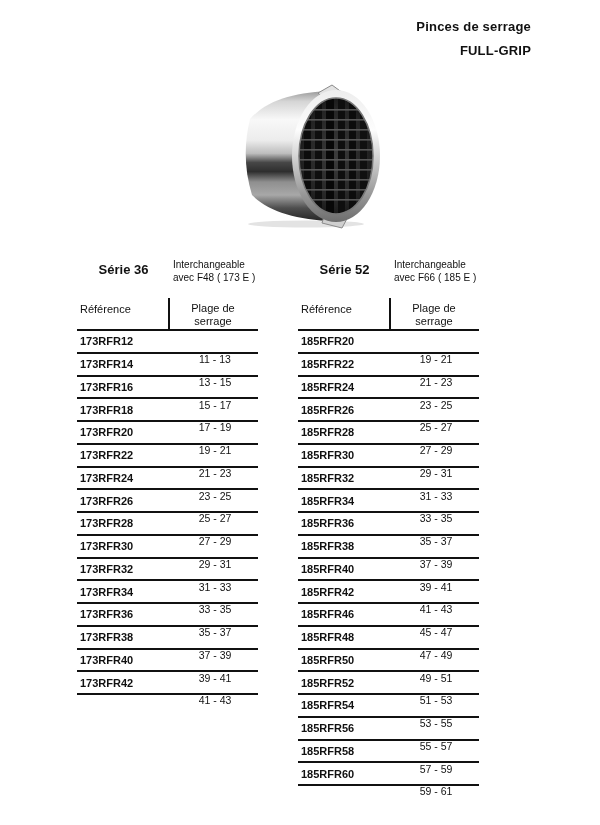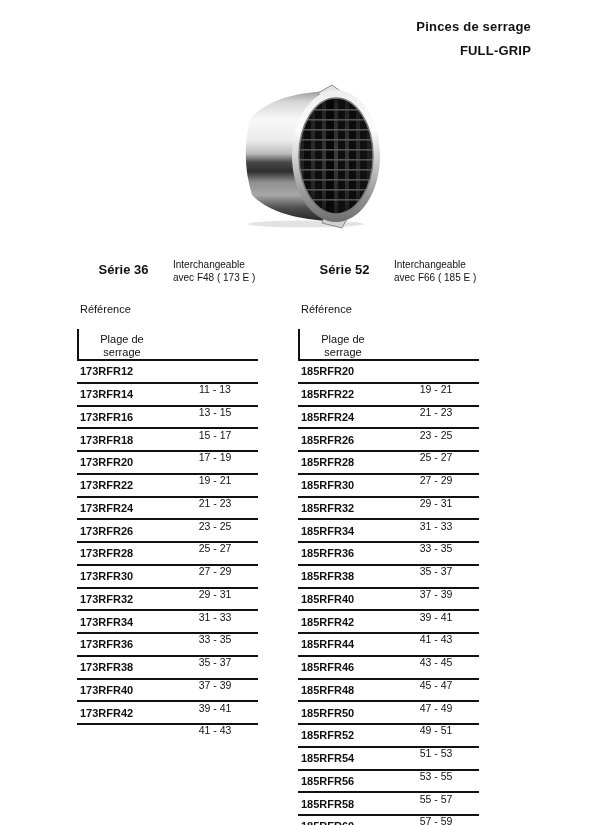--- a/index.html
+++ b/index.html
@@ -13,21 +13,21 @@
 
   .tgroup{position:absolute;top:256px;width:181px;}
   .tgroup.left{left:77px;}
   .tgroup.right{left:298px;}
 
   .series-row{display:flex;height:30px;margin-bottom:12px;}
   .series-name{width:93px;text-align:center;font-weight:bold;font-size:13px;padding-top:6px;box-sizing:border-box;}
   .series-interop{width:88px;font-weight:normal;font-size:10px;line-height:12.5px;padding:3px 0 0 3px;box-sizing:border-box;white-space:nowrap;}
 
   .table{width:181px;}
-  .thead{display:flex;border-bottom:2px solid #111;flex-direction:column;}
+  .thead{display:flex;border-bottom:2px solid #111;}
   .thead .hc1{width:91px;font-size:11px;padding:5px 0 0 3px;height:31px;box-sizing:border-box;}
   .thead .hc2{width:88px;border-left:2px solid #111;font-size:11px;line-height:13px;
               text-align:center;padding-top:4px;box-sizing:border-box;}
   .row{display:flex;border-bottom:2px solid #111;height:22.75px;box-sizing:border-box;justify-content:space-between;}
   .row .rc1{width:91px;font-weight:bold;font-size:11px;padding-left:3px;
             display:flex;align-items:center;box-sizing:border-box;}
   .row .rc2{width:88px;border-left:2px solid #111;font-size:10.5px;
             display:flex;align-items:center;justify-content:center;box-sizing:border-box;margin-top:28px;}
 </style>
 </head>
@@ -271,24 +271,20 @@
         <div class="row">
           <div class="rc1">185RFR40</div>
           <div class="rc2">39 - 41</div>
         </div>
 
         <div class="row">
           <div class="rc1">185RFR42</div>
           <div class="rc2">41 - 43</div>
         </div>
 
-        <div class="row">
-          <div class="rc1">185RFR44</div>
-          <div class="rc2">43 - 45</div>
-        </div>
 
         <div class="row">
           <div class="rc1">185RFR46</div>
           <div class="rc2">45 - 47</div>
         </div>
 
         <div class="row">
           <div class="rc1">185RFR48</div>
           <div class="rc2">47 - 49</div>
         </div>

